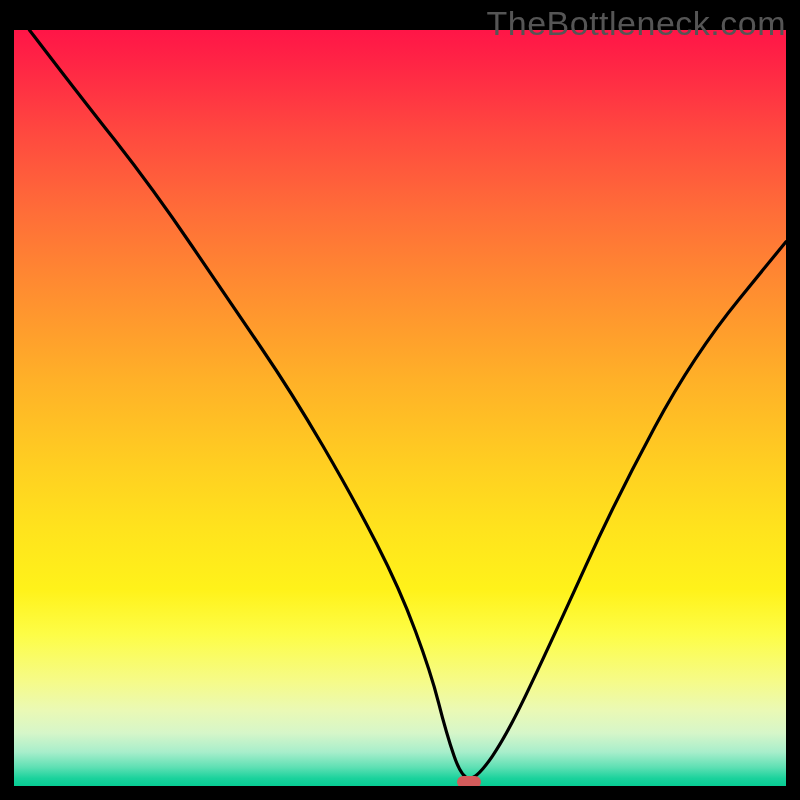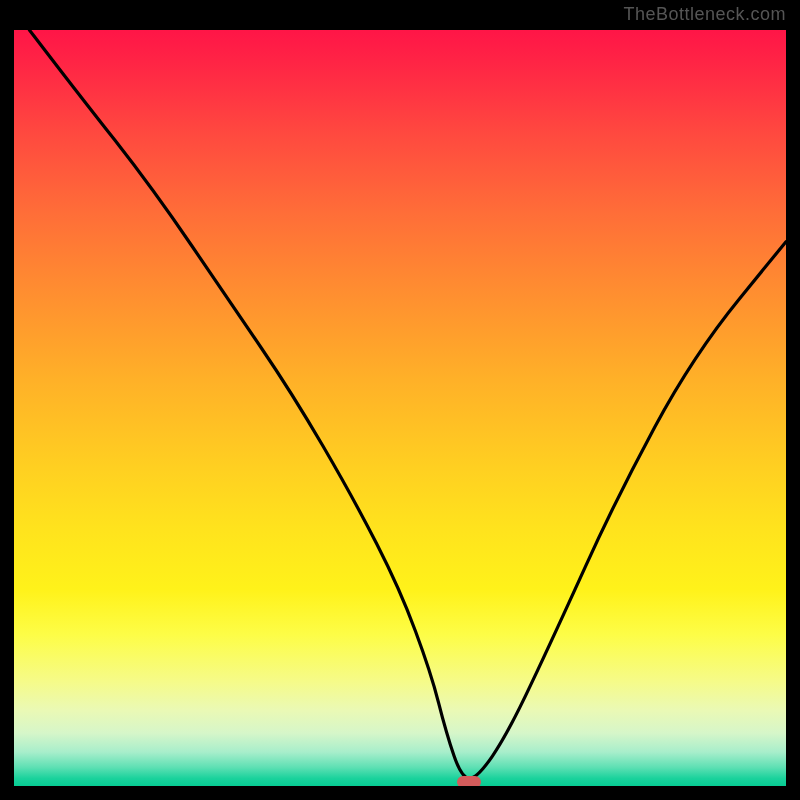--- a/index.html
+++ b/index.html
@@ -15,21 +15,21 @@
     position: relative;
     width: 800px;
     height: 800px;
     background: #000;
   }
   .watermark {
     position: absolute;
     top: 4px;
     right: 14px;
     color: #555;
-    font-size: 18px;
+    font-size: 34px;
     font-weight: 500;
     letter-spacing: 0.5px;
     z-index: 10;
     user-select: none;
   }
   .plot {
     position: absolute;
     left: 14px;
     top: 30px;
     width: 772px;

